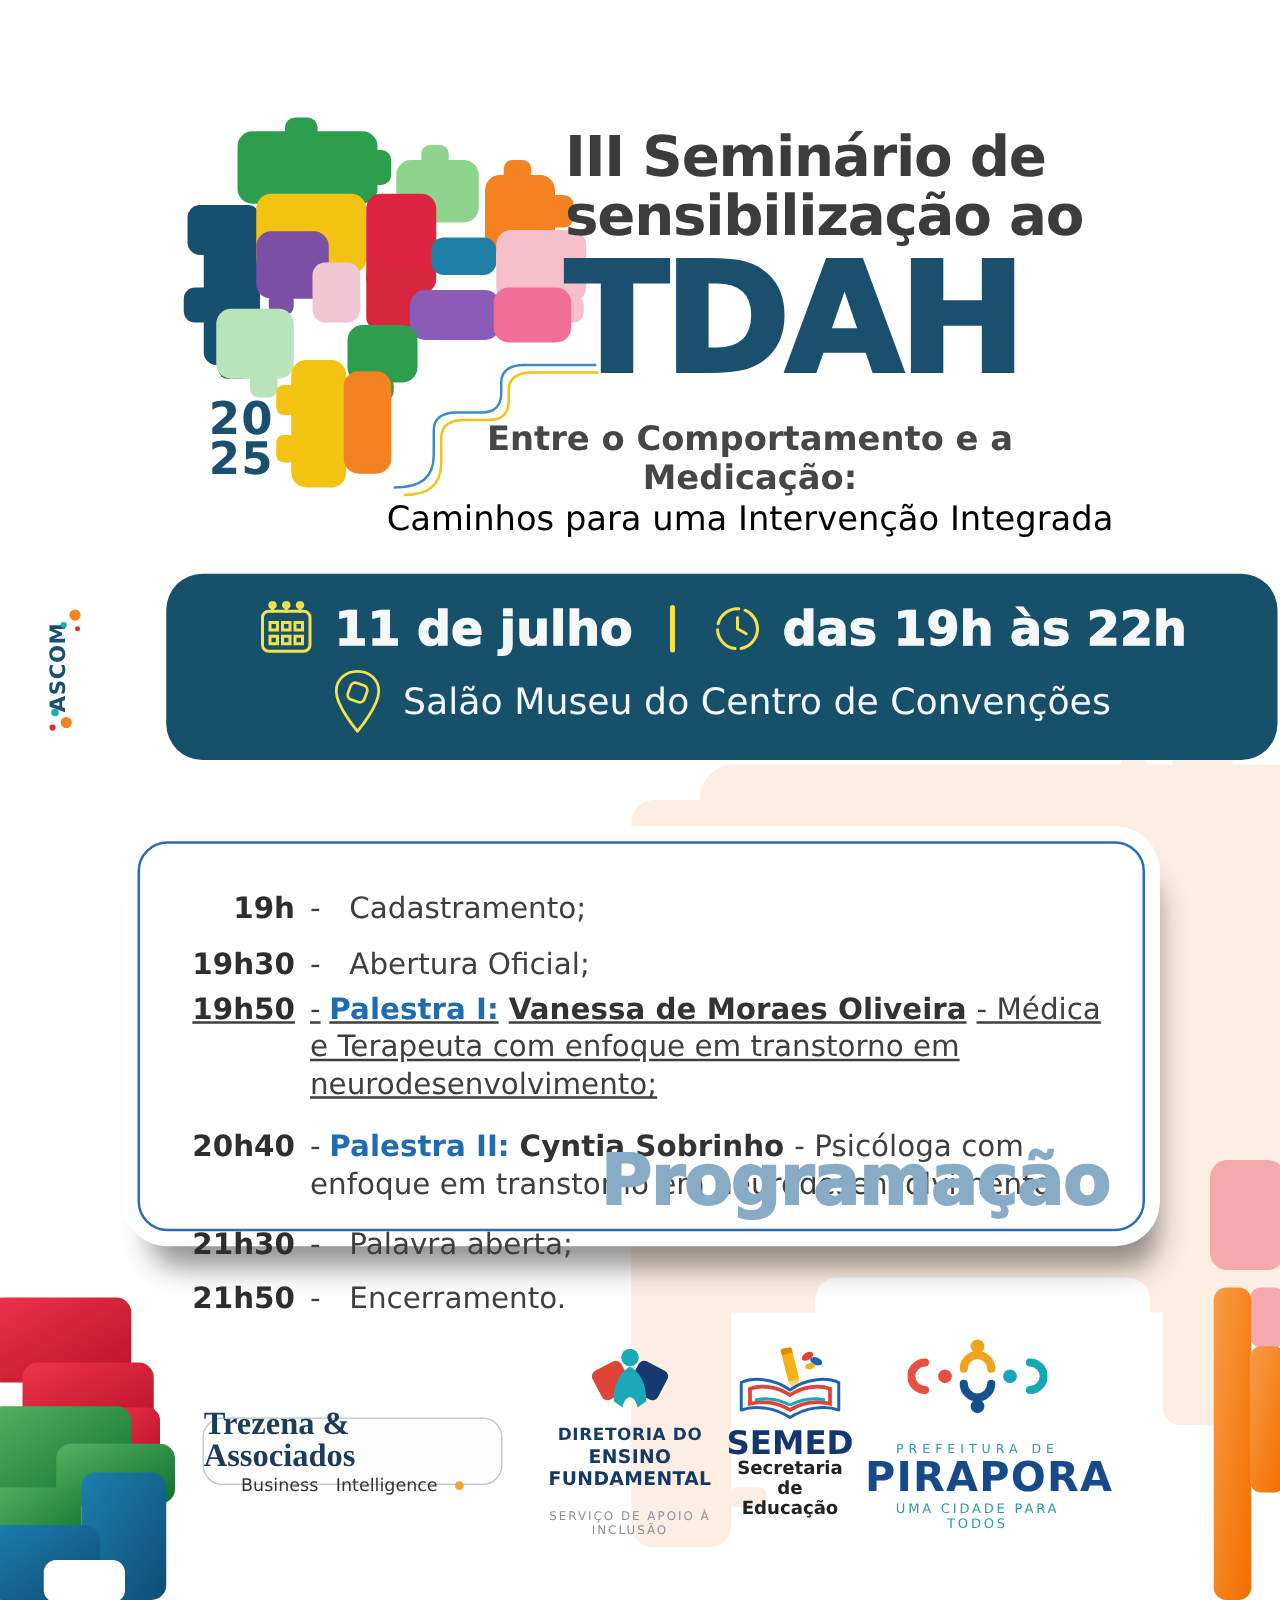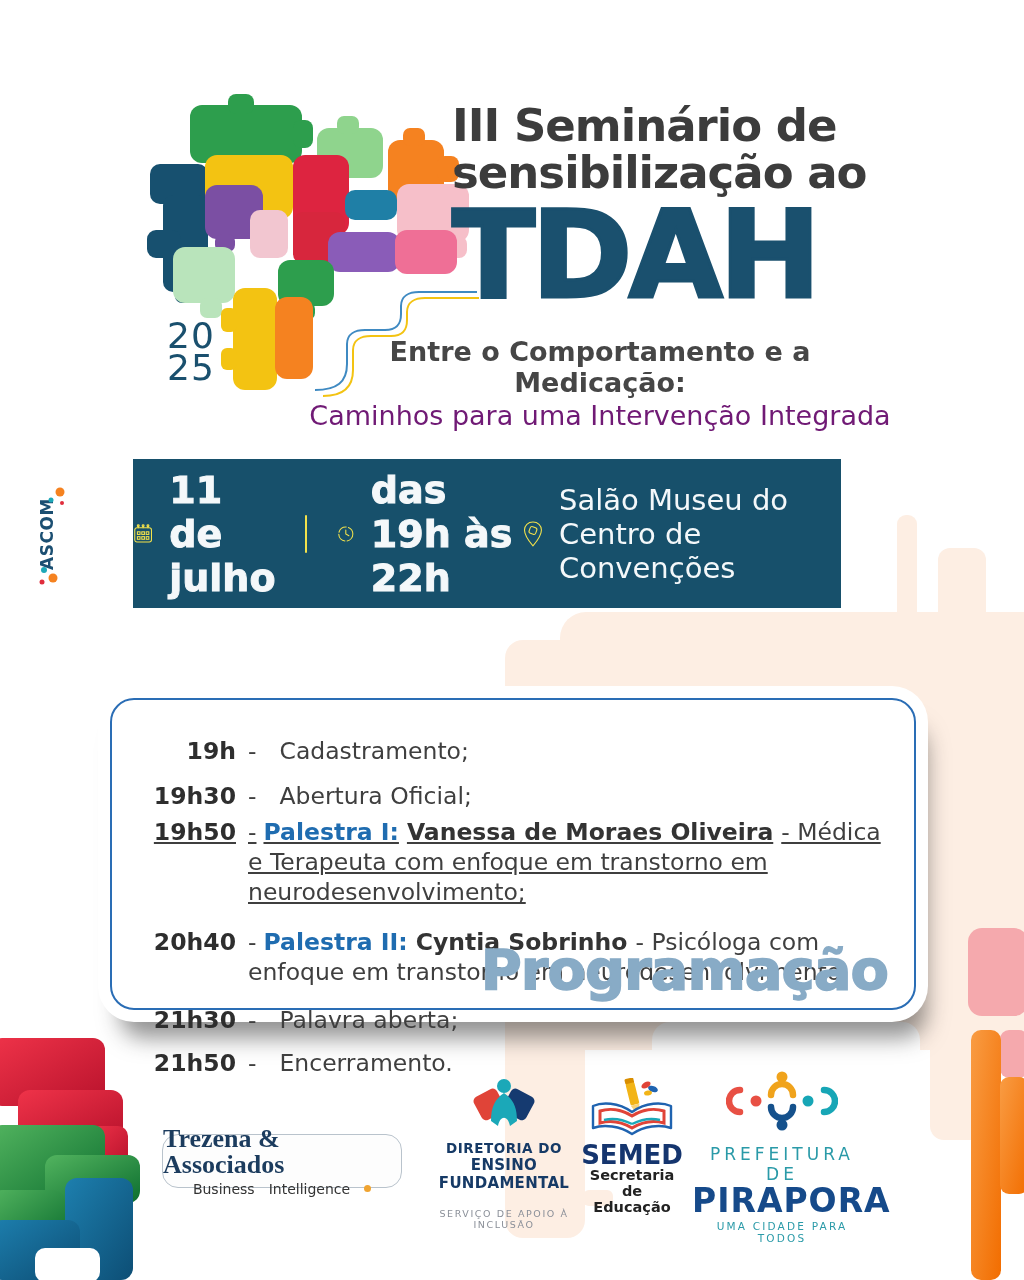--- a/index.html
+++ b/index.html
@@ -12,44 +12,44 @@
   .p-a{left:560px;top:612px;width:464px;height:438px;border-radius:26px 0 0 26px;}
   .p-b{left:505px;top:640px;width:80px;height:598px;border-radius:18px;}
   .p-b2{left:583px;top:1190px;width:30px;height:16px;border-radius:6px;}
   .p-t1{left:897px;top:515px;width:20px;height:110px;border-radius:9px 9px 0 0;}
   .p-t2{left:938px;top:548px;width:48px;height:80px;border-radius:12px 12px 0 0;}
   .p-s1{left:983px;top:878px;width:41px;height:58px;border-radius:10px 0 0 10px;}
   .p-c{left:930px;top:1040px;width:55px;height:100px;border-radius:0 0 14px 14px;}
   .white-tab{position:absolute;left:652px;top:1022px;width:268px;height:70px;background:#fff;border-radius:18px 18px 0 0;}
 
   
-  .year{left:167px;top:320px;color:#1a506e;font-size:36px;font-weight:400;line-height:.88;letter-spacing:1px;}
+  .year{left:167px;top:320px;color:#1a506e;font-size:36px;font-weight:700;line-height:.88;letter-spacing:1px;}
   .title-wrap{left:452px;top:102px;width:446px;color:#3c3c3c;}
   .title-line{font-size:45px;font-weight:800;line-height:1.05;letter-spacing:-1px;}
   .tdah{font-size:122px;font-weight:800;line-height:.92;color:#1a506e;letter-spacing:-4px;
         -webkit-text-stroke:3px #1a506e;margin-top:2px;}
   .subtitle{left:300px;top:336px;width:600px;text-align:center;color:#464646;}
   .sub1{font-size:27px;font-weight:800;}
-  .sub2{font-size:27px;font-weight:400;margin-top:2px;color:#701a75;text-align:center;}
+  .sub2{font-size:27px;font-weight:400;margin-top:2px;color:#000000;text-align:center;}
 
   
   .ascom{left:30px;top:494px;width:30px;height:84px;}
   .ascom-text{position:absolute;left:-28px;top:30px;transform:rotate(-90deg);transform-origin:center;
               width:90px;text-align:center;font-size:17px;font-weight:800;color:#1b4f72;letter-spacing:.5px;}
 
   
-  .banner{left:133px;top:459px;width:708px;height:149px;background:#17506b;color:#f4f8fa;
-          display:flex;flex-direction:row;align-items:center;justify-content:center;gap:10px;}
+  .banner{left:133px;top:459px;width:889px;height:149px;background:#17506b;color:#f4f8fa;
+          display:flex;flex-direction:column;align-items:center;justify-content:center;gap:10px;border-radius:29px;}
   .b-row{display:flex;align-items:center;gap:16px;}
   .b-strong{font-size:38px;font-weight:800;-webkit-text-stroke:1px #f4f8fa;letter-spacing:0;}
   .b-div{width:4px;height:38px;background:#f3e24b;border-radius:2px;margin:0 14px;}
   .b-loc{font-size:29px;font-weight:400;}
 
   
-  .sched-box{left:110px;top:698px;width:806px;height:312px;background:#fff;border:2.5px solid #2a6db5;
+  .sched-box{left:110px;top:673px;width:806px;height:312px;background:#fff;border:2.5px solid #2a6db5;
              border-radius:24px;box-shadow:0 0 0 12px #ffffff, 10px 28px 22px rgba(40,40,40,.5);
              box-sizing:border-box;padding:20px 28px 0 30px;}
   .sched-row{display:flex;align-items:flex-start;font-size:23.5px;color:#3f3f3f;line-height:1.28;}
   .s-time{flex:0 0 94px;text-align:right;font-weight:800;color:#2e2e2e;}
   .s-content{flex:1;padding-left:12px;}
   .s-dash{margin-right:7px;}
   .s-palestra{color:#1f6cb0;font-weight:800;margin-right:8px;}
   .s-speaker{font-weight:800;color:#333;margin-right:8px;}
   .mt1{margin-top:16px;} .mt2{margin-top:15px;} .mt3{margin-top:6px;text-decoration:underline;} .mt4{margin-top:20px;} .mt5{margin-top:17px;} .mt6{margin-top:13px;}
   .programacao{position:absolute;right:26px;bottom:6px;font-size:56px;font-weight:700;color:#88abc6;
@@ -65,21 +65,21 @@
   .diretoria{left:408px;top:1076px;width:192px;text-align:center;}
   .dir-l1{font-size:13.5px;font-weight:800;color:#163a66;letter-spacing:.5px;margin-top:2px;}
   .dir-l2{font-size:15px;font-weight:800;color:#163a66;letter-spacing:.3px;}
   .dir-l3{font-size:9.5px;color:#8a8f98;letter-spacing:1.6px;margin-top:16px;}
 
   .semed{left:580px;top:1078px;width:104px;text-align:center;}
   .semed-name{font-size:26px;font-weight:800;color:#15356e;line-height:1;margin-top:-2px;}
   .semed-l{font-size:14.5px;font-weight:700;color:#222;line-height:1.1;}
 
   .pirapora{left:692px;top:1070px;width:180px;text-align:center;}
-  .pira-l1{font-size:17px;color:#2a9aa8;letter-spacing:4px;margin-top:8px;}
+  .pira-l1{font-size:10px;color:#2a9aa8;letter-spacing:4px;margin-top:18px;}
   .pira-l2{font-size:33px;font-weight:800;color:#164a8a;line-height:1;letter-spacing:1px;}
   .pira-l3{font-size:10.5px;color:#2a9aa8;letter-spacing:2.2px;margin-top:3px;}
 </style>
 </head>
 <body>
 
 <div class="poster">
 
   <div class="peach p-t1"></div>
   <div class="peach p-t2"></div>

